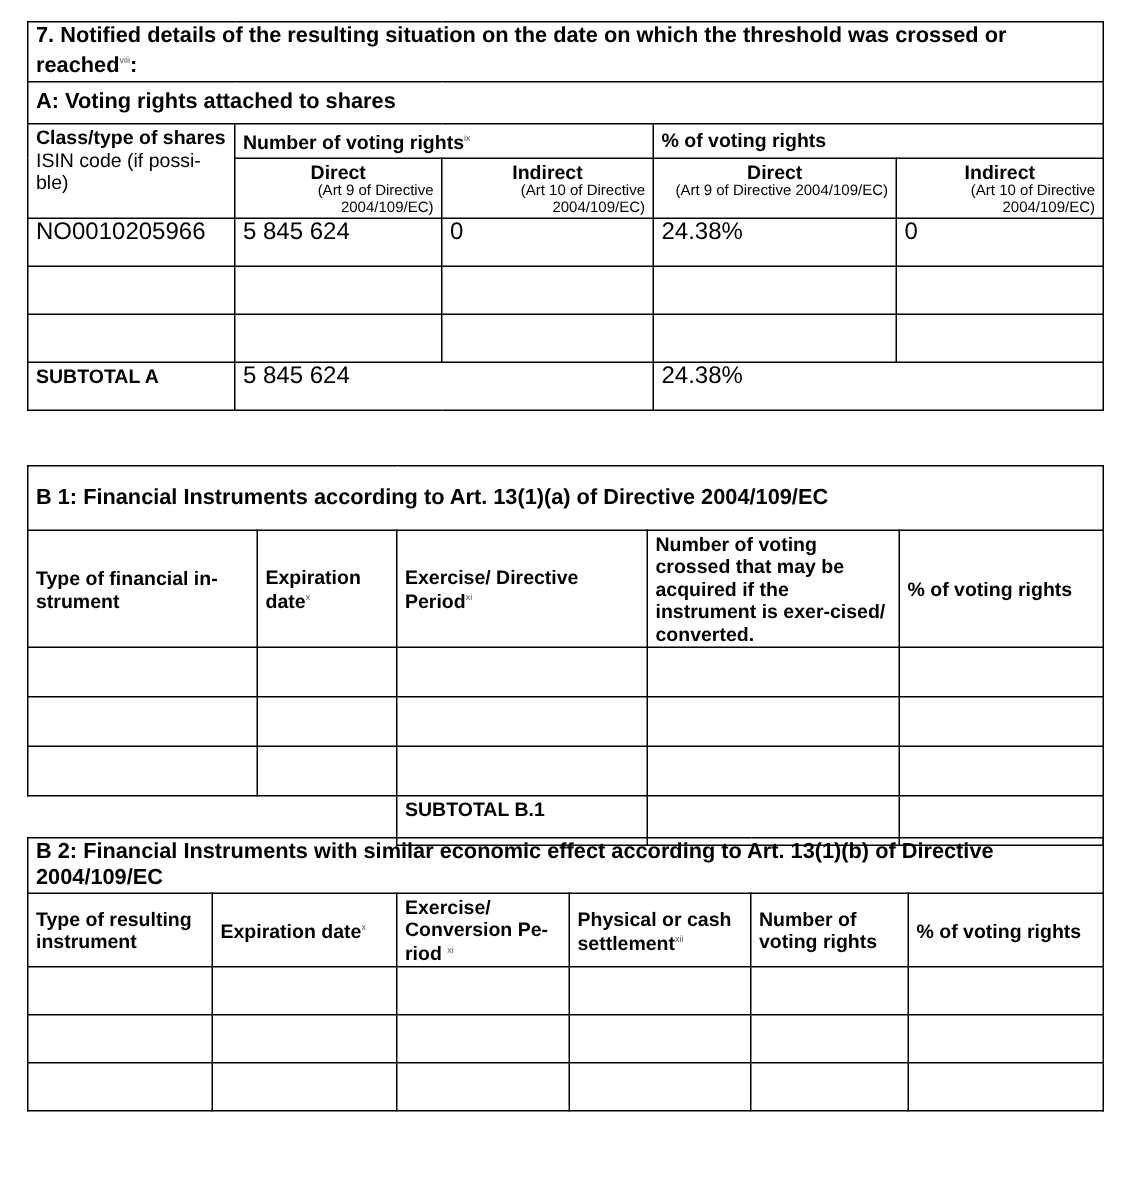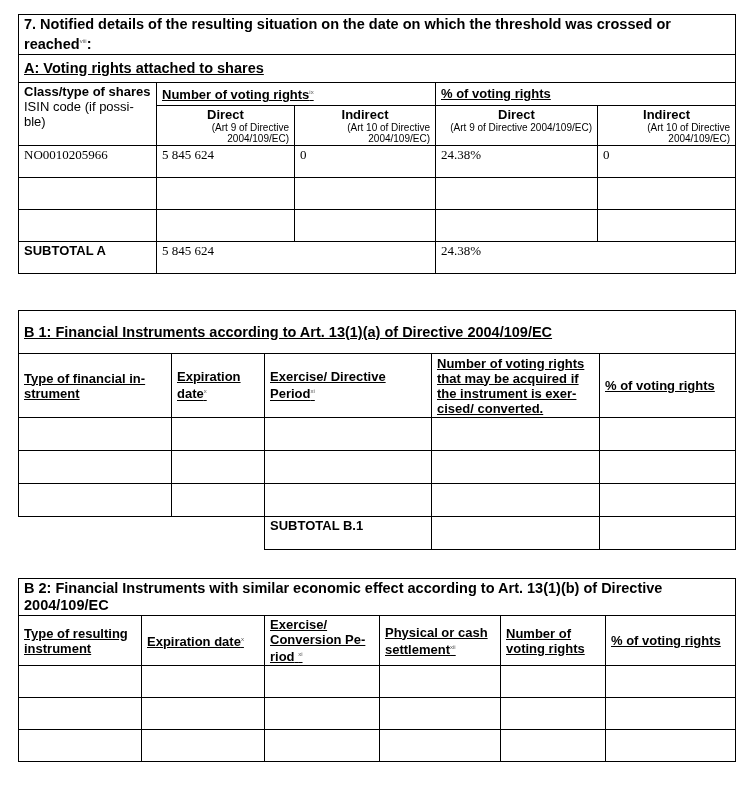--- a/index.html
+++ b/index.html
@@ -4,23 +4,23 @@
 <style>
   html, body { margin:0; padding:0; background:#ffffff; }
   body { width:749px; height:798px; position:relative; font-family:"Liberation Sans", sans-serif; color:#000; overflow:hidden; }
   table { border-collapse:collapse; position:absolute; table-layout:fixed; }
   td { border:1.3px solid #000; vertical-align:top; padding:1px 5px; font-size:13px; line-height:15px; }
   .b { font-weight:bold; }
   .sup { font-size:6px; vertical-align:super; color:#555; font-weight:normal; }
   .center { text-align:center; }
   .small { font-size:10px; line-height:11px; font-weight:normal;text-align:right; }
   .noborder { border:none; }
-  .vmid { vertical-align:middle;text-decoration:underline; }
+  .vmid { vertical-align:middle; }
   .title { font-size:14.5px; line-height:17px; font-weight:bold; }
-  .val { font-size:13px; line-height:16px;font-family:Liberation Serif, serif; }
+  .val { font-size:16px; line-height:16px; }
 </style>
 </head>
 <body>
 
 <table style="left:18px; top:14px; width:717px;">
   <colgroup>
     <col style="width:138px">
       <col style="width:138px">
       <col style="width:141px">
       <col style="width:162px">
@@ -105,21 +105,21 @@
     <td colspan="5" class="title vmid">B 1: Financial Instruments according to Art. 13(1)(a) of Directive 2004/109/EC</td>
   </tr>
   <tr style="height:64px">
     <td class="b vmid">Type of financial in-strument</td>
     <td class="b vmid">
       <span>Expiration date</span><span class="sup">x</span>
     </td>
     <td class="b vmid">
       <span>Exercise/ Directive Period</span><span class="sup">xi</span>
     </td>
-    <td class="b vmid">Number of voting rights that may be acquired if the instrument is exer-cised/ converted.</td>
+    <td class="b vmid">Number of voting crossed that may be acquired if the instrument is exer-cised/ converted.</td>
     <td class="b vmid">% of voting rights</td>
   </tr>
   <tr style="height:33px">
     <td></td>
     <td></td>
     <td></td>
     <td></td>
     <td></td>
   </tr>
   <tr style="height:33px">
@@ -138,21 +138,21 @@
   </tr>
   <tr style="height:33px">
     <td colspan="2" class="noborder" style="border-top:1.3px solid #000;"></td>
     <td class="b">SUBTOTAL B.1</td>
     <td></td>
     <td></td>
   </tr>
 </tbody>
   </table>
 
-<table style="left:18px; top:578px; width:717px;padding-left:13px;">
+<table style="left:18px; top:558px; width:717px;padding-left:13px;">
   <colgroup>
     <col style="width:123px">
       <col style="width:123px">
       <col style="width:115px">
       <col style="width:121px">
       <col style="width:105px">
       <col style="width:130px">
   </colgroup>
   <tbody>
       <tr style="height:36px">

